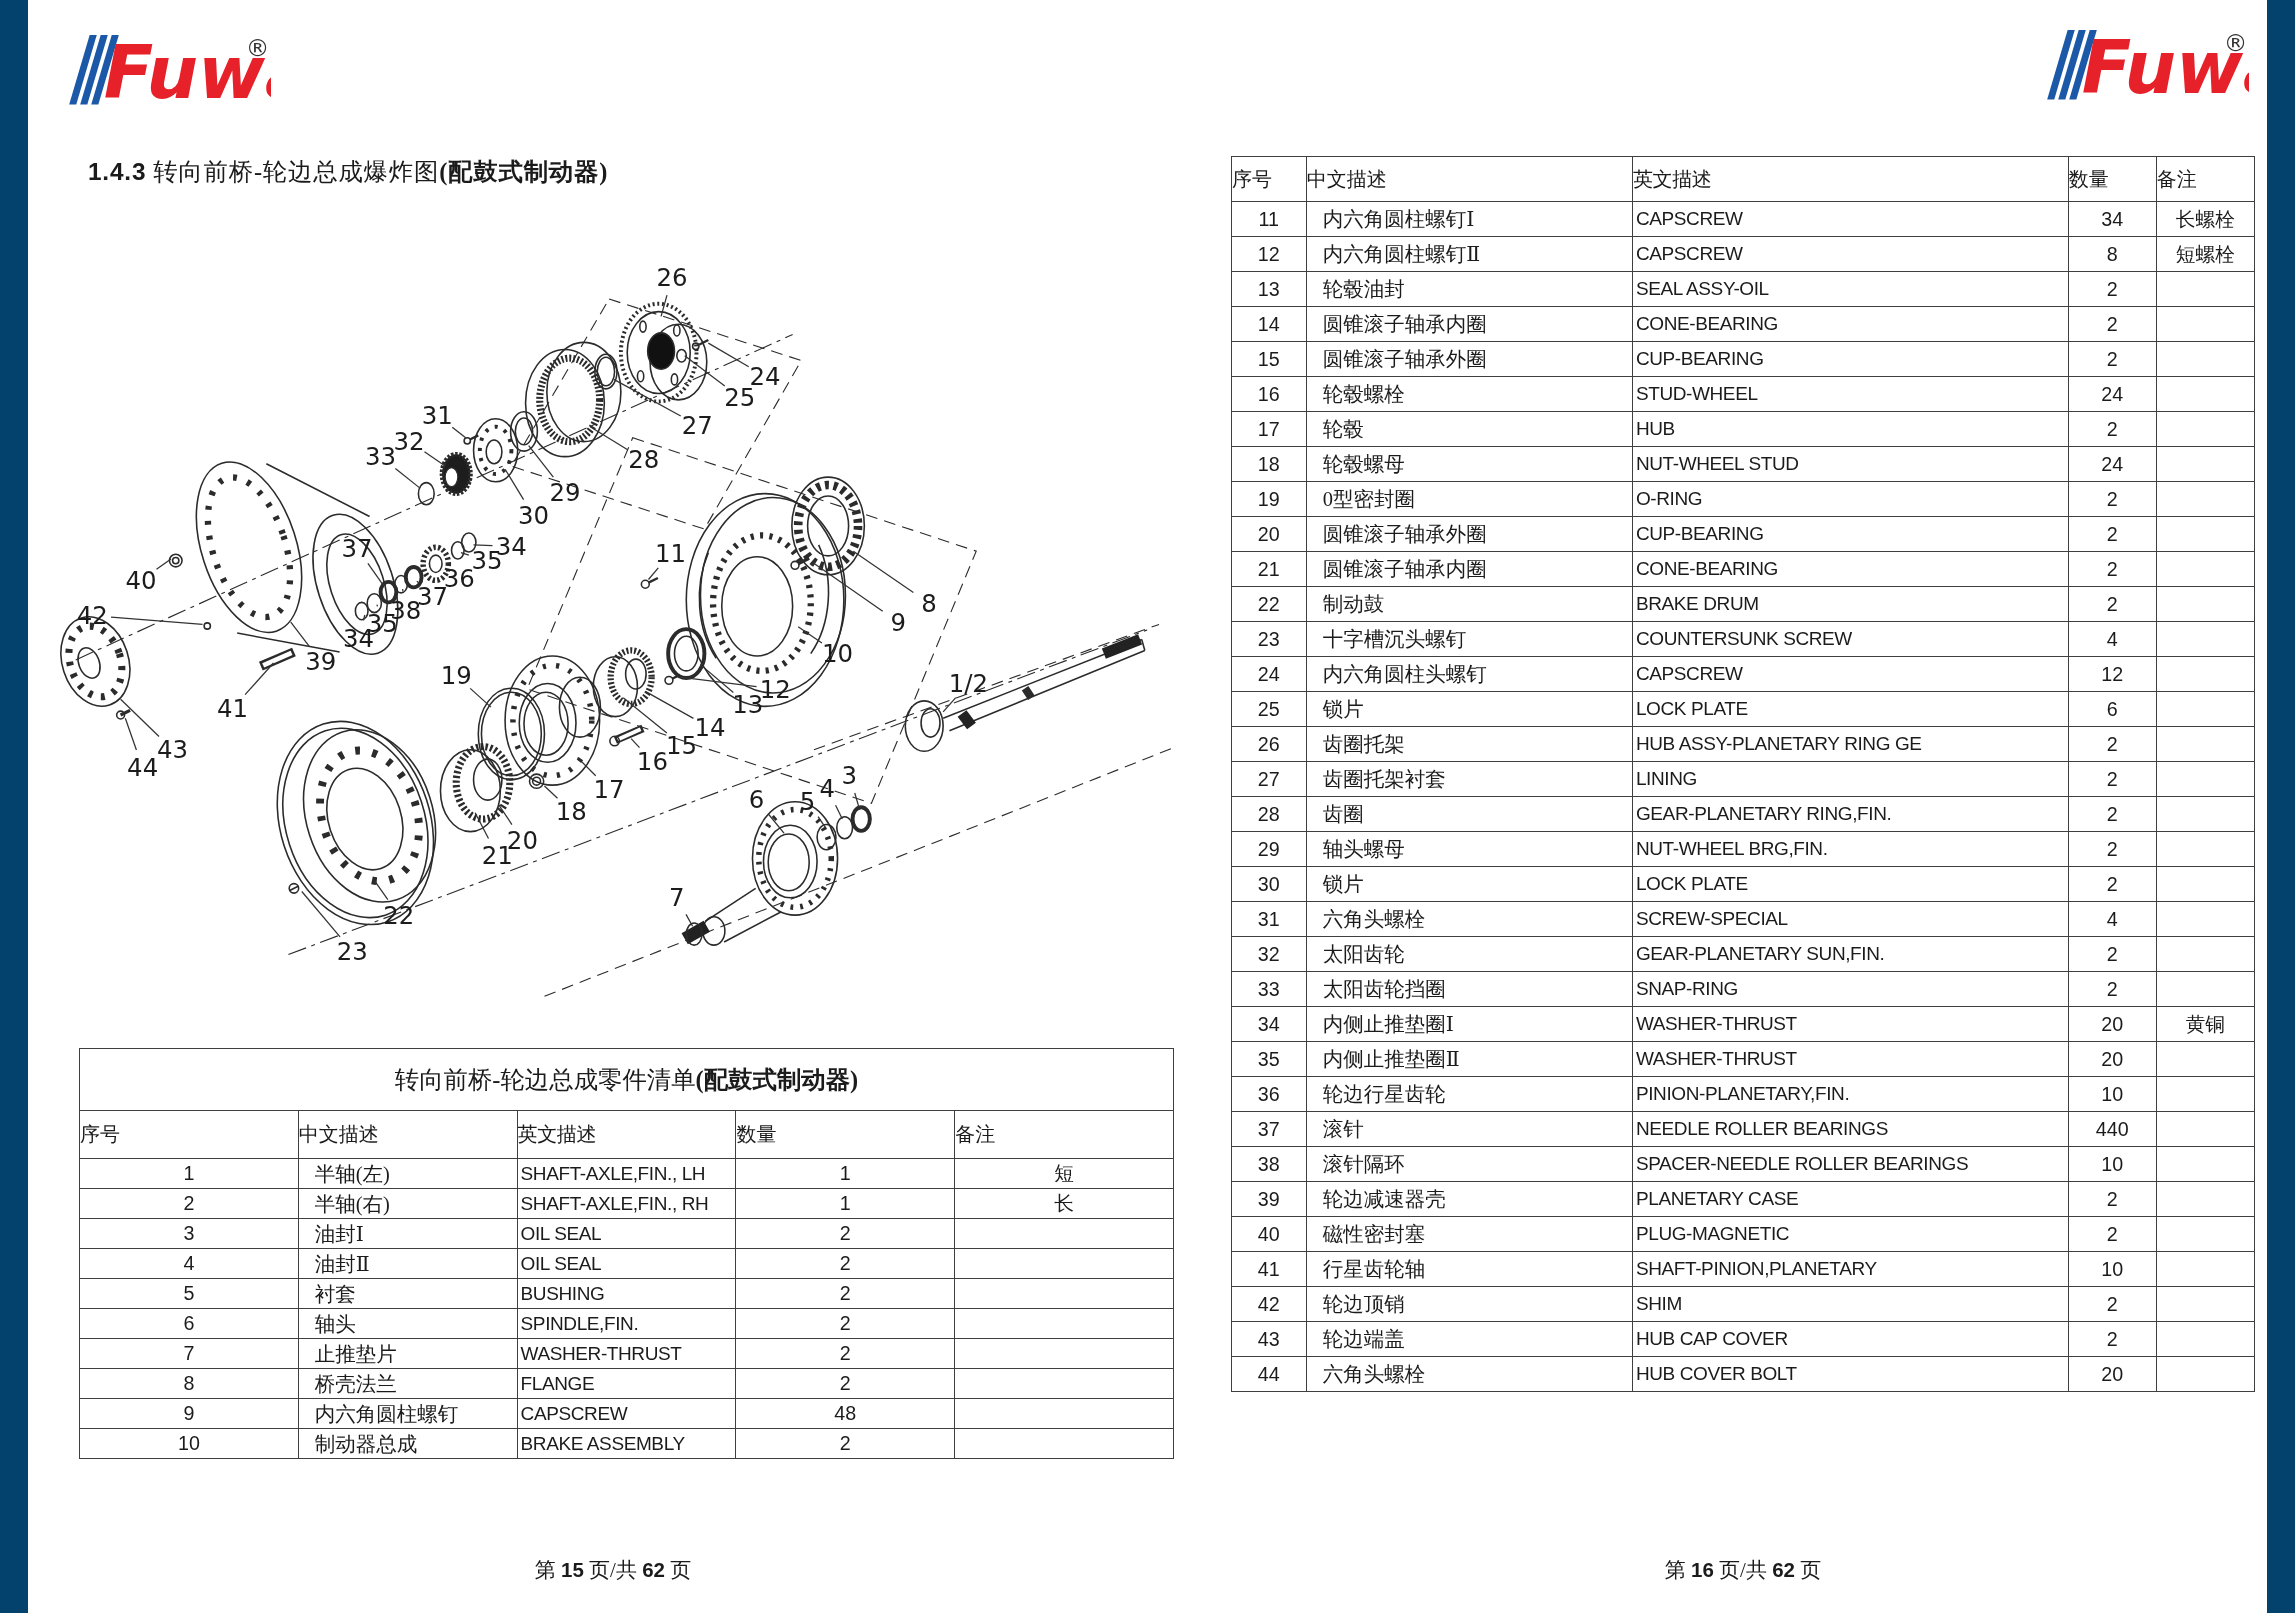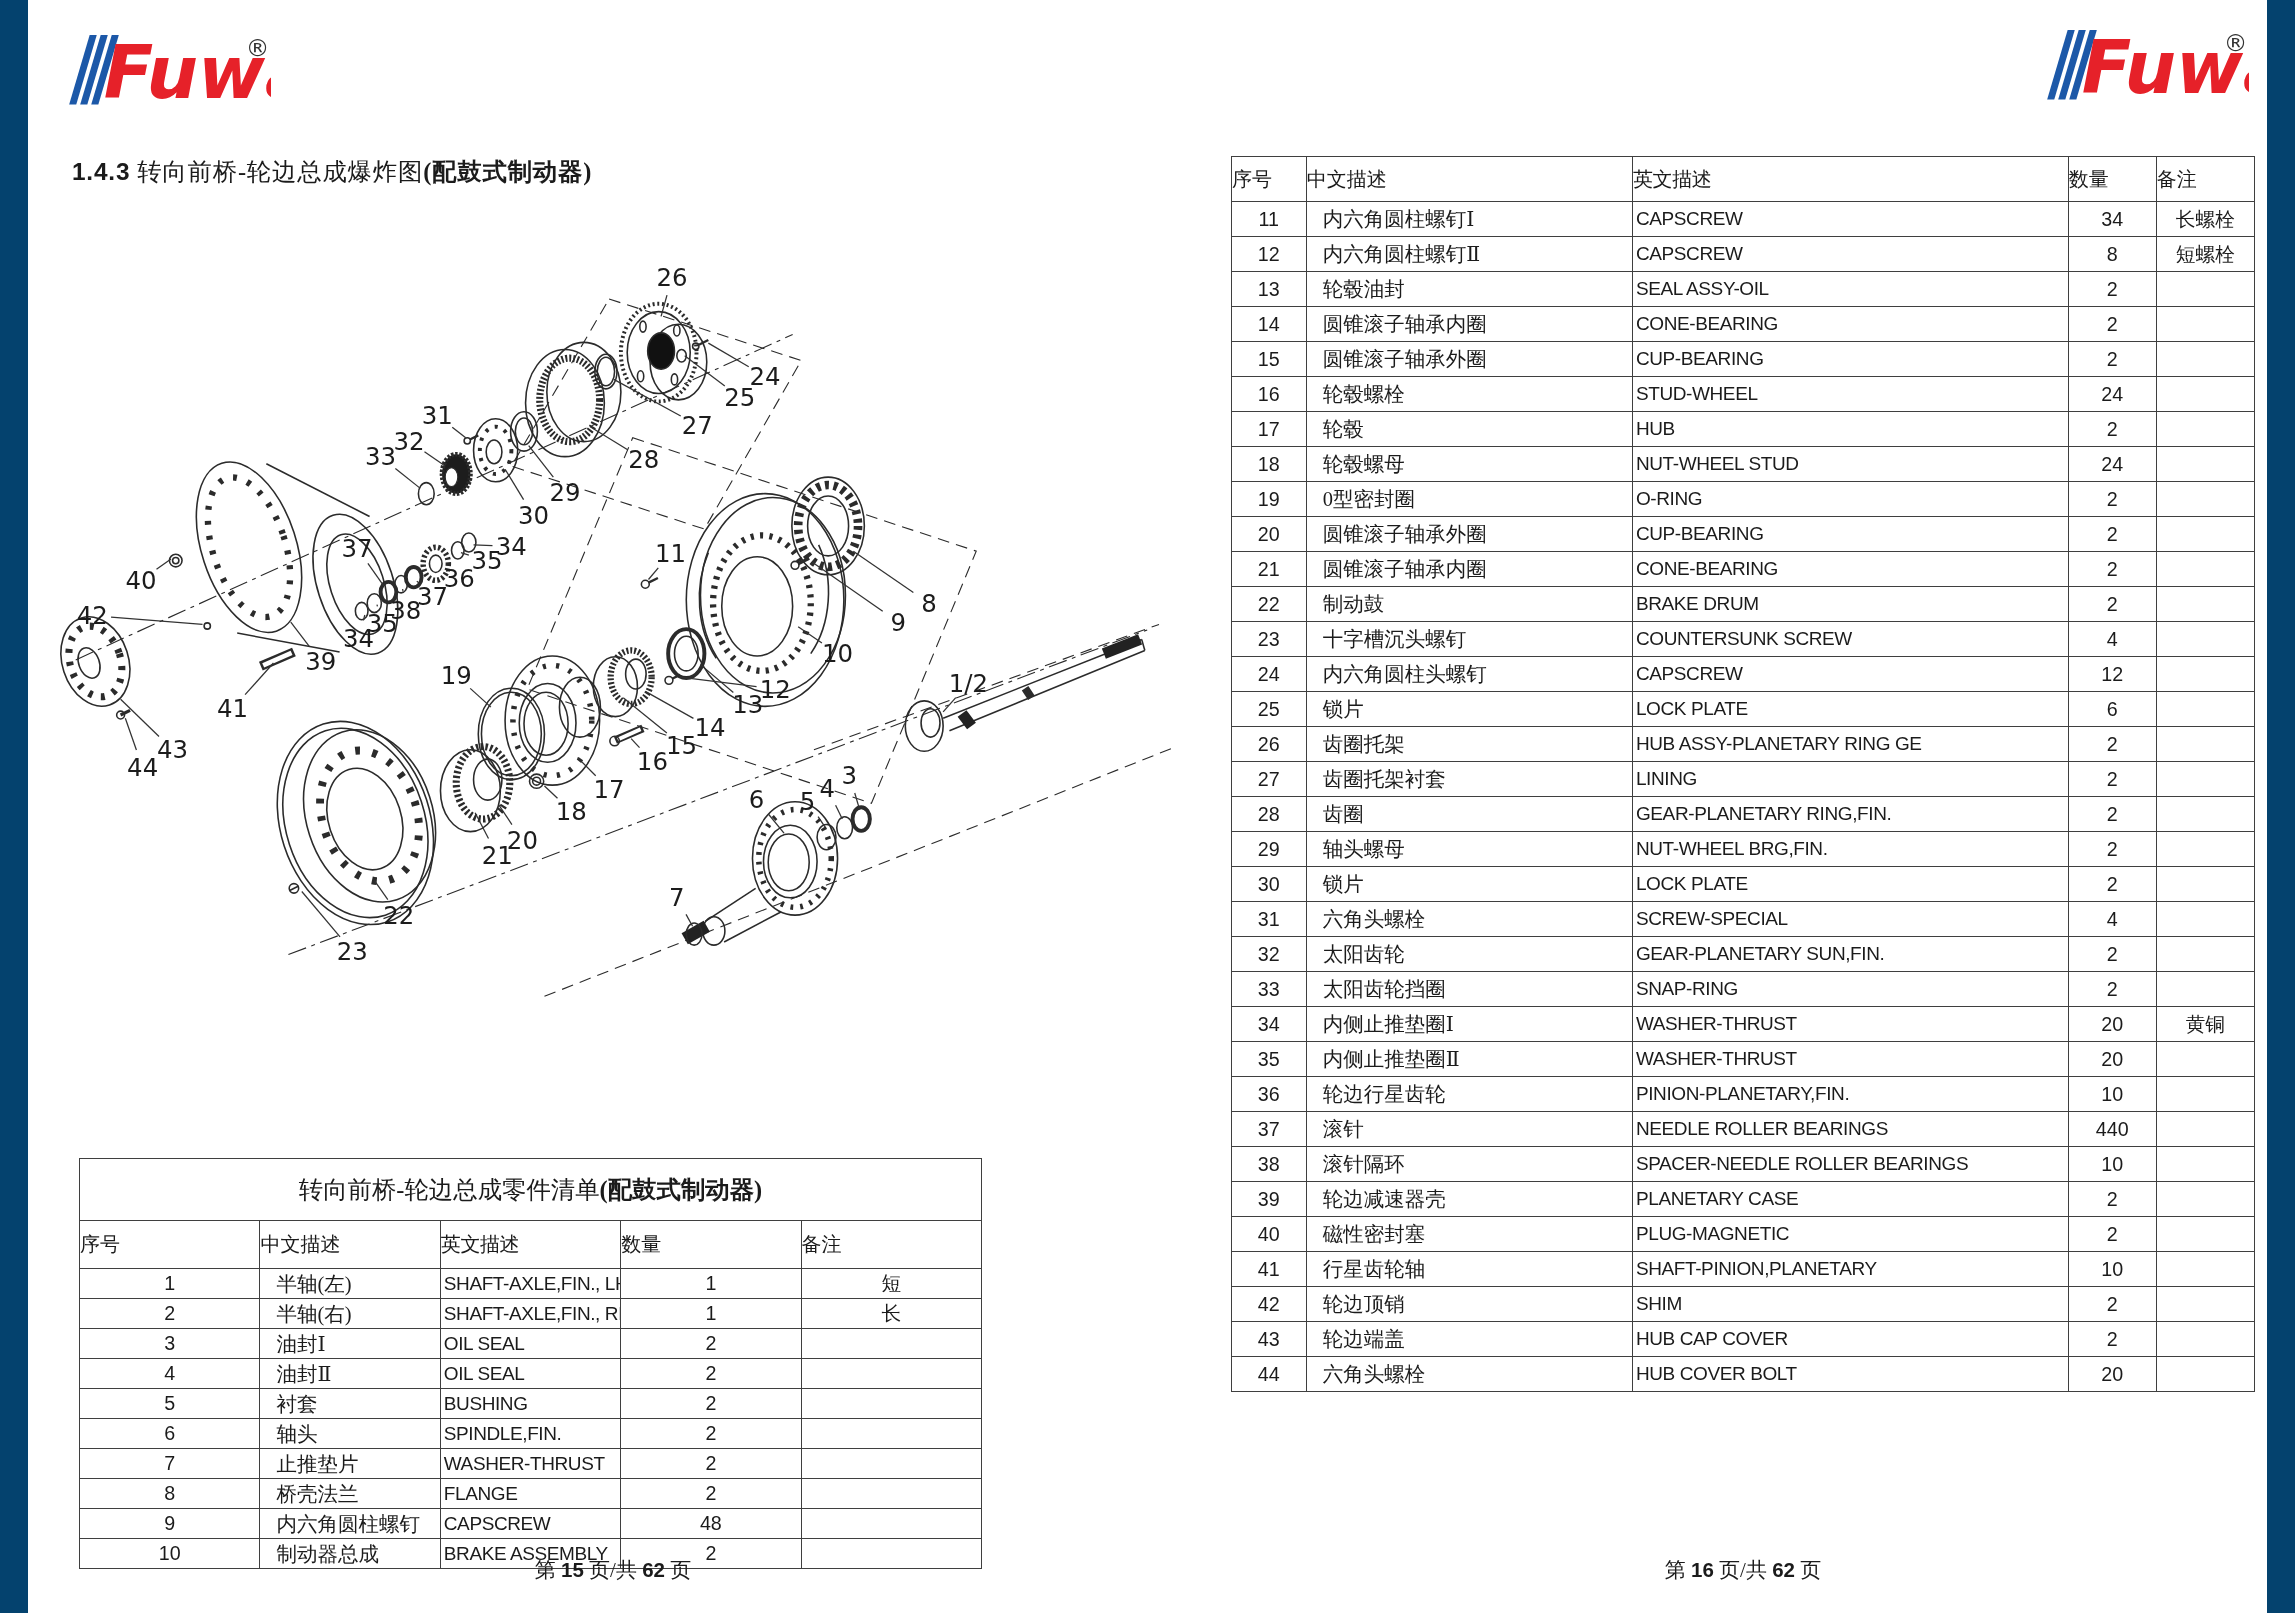--- a/index.html
+++ b/index.html
@@ -4,39 +4,39 @@
 <style>
   html,body{margin:0;padding:0;background:#ffffff;}
   body{width:2295px;height:1613px;position:relative;overflow:hidden;
        font-family:"Liberation Sans",sans-serif;color:#1b1b1b;}
   .edge{position:absolute;top:0;width:28px;height:1613px;background:#04426e;}
   .edge.left{left:0;} .edge.right{right:0;}
 
   .logo{position:absolute;width:205px;height:87px;}
   .logo.l1{left:66px;top:27px;} .logo.l2{left:2044px;top:22px;}
 
-  .section-title{position:absolute;left:72px;top:156px;font-size:24.4px;
+  .section-title{position:absolute;left:88px;top:156px;font-size:24.4px;
        font-family:"Liberation Serif","DejaVu Serif",serif;letter-spacing:0.8px;}
   .section-title .num{font-weight:bold;font-family:"Liberation Sans",sans-serif;}
   .section-title b{font-weight:bold;}
 
   svg text{font-family:"DejaVu Sans","Liberation Sans",sans-serif;}
 
   .tbl{border-collapse:collapse;table-layout:fixed;width:100%;background:#fff;}
   .tbl th,.tbl td{border:1.6px solid #3f3f3f;overflow:hidden;white-space:nowrap;padding:0;}
   .tbl th{font-weight:normal;font-family:"Liberation Serif","DejaVu Serif",serif;}
   .tbl .c0{width:7.2%;text-align:center;font-size:19.7px;}
   .tbl .c1{width:31.8%;text-align:left;padding-left:16px;
            font-family:"Liberation Serif","DejaVu Serif",serif;font-size:20.5px;}
   .tbl .c2{width:42.5%;text-align:left;padding-left:3px;font-size:19px;letter-spacing:-0.4px;}
   .tbl .c3{width:8.5%;text-align:center;font-size:19.7px;}
   .tbl .c4{text-align:center;font-family:Liberation Sans, sans-serif;font-size:19.7px;}
   .tbl tr.hrow th{font-size:20px;text-align:left;padding-left:0;}
 
-  .wrap-left-table{position:absolute;left:79px;top:1158px;width:903px;}
+  .wrap-left-table{position:absolute;left:79px;top:1048px;width:1095px;}
   .wrap-left-table .hrow th{height:47px;}
   .wrap-left-table td{height:29px;}
   .wrap-left-table .title-row th{height:61px;font-size:24.4px;text-align:center;}
   .wrap-left-table .title-row b{font-weight:bold;}
 
   .wrap-right-table{position:absolute;left:1231px;top:156px;width:1024px;}
   .wrap-right-table .hrow th{height:44px;}
   .wrap-right-table td{height:34px;}
 
   .page-footer{position:absolute;top:1556px;text-align:center;font-size:21px;

